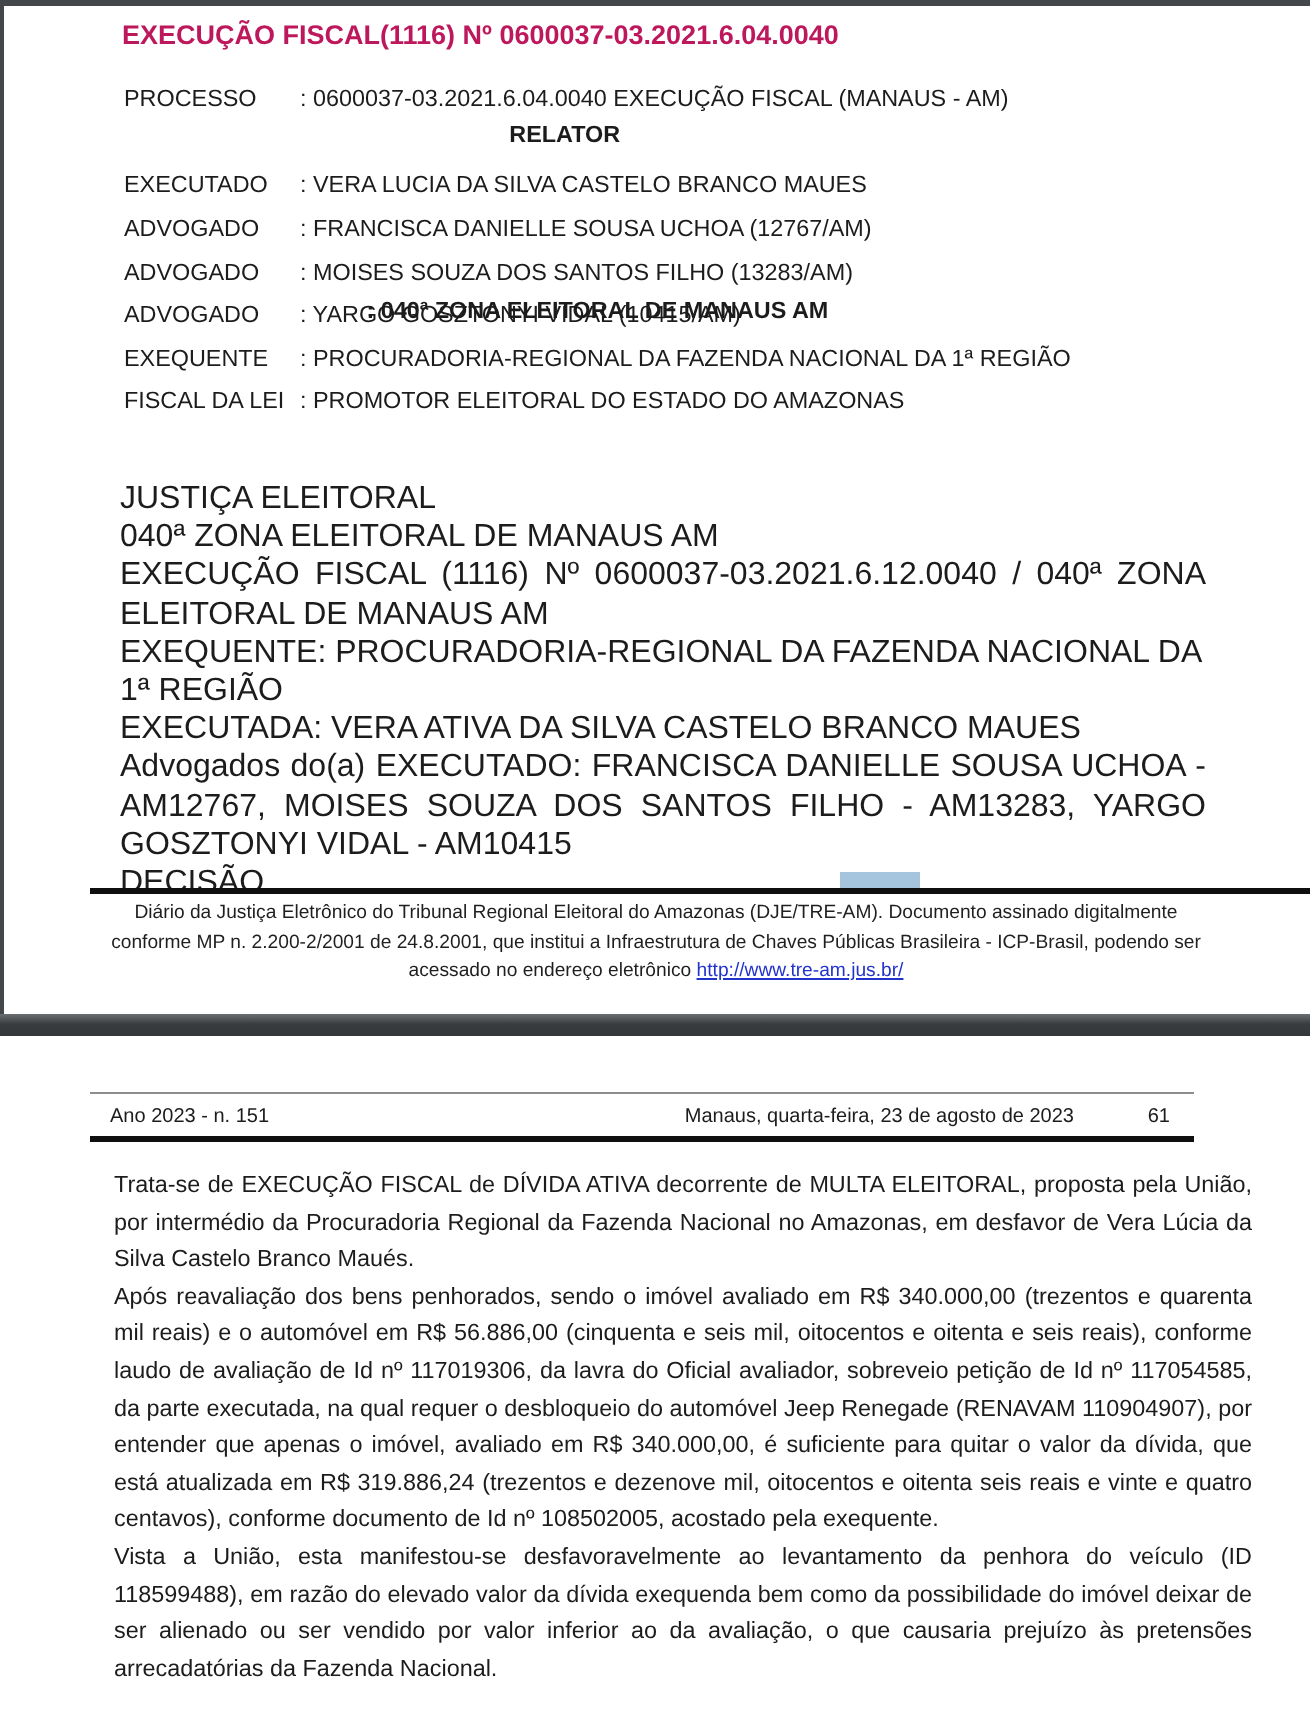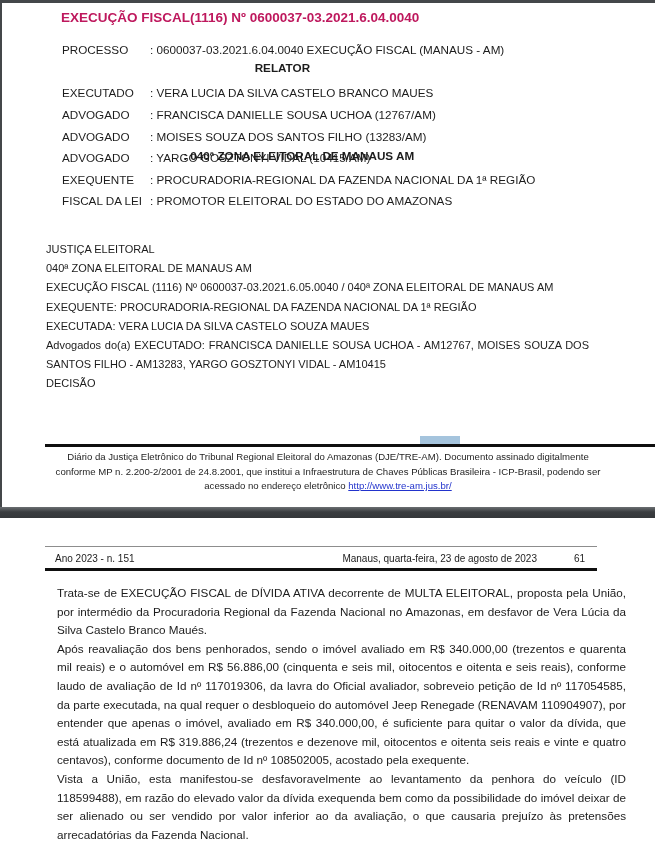--- a/index.html
+++ b/index.html
@@ -19,21 +19,21 @@
   .page-separator{position:absolute;left:0;top:507px;width:655px;height:11px;
     background:linear-gradient(#6b6f72,#3a3d40 45%,#34373a);}
 
   
   .doc-title{position:absolute;left:61px;top:10px;font-size:13.5px;font-weight:bold;color:#be185d;}
   .fields{position:absolute;left:62px;top:39px;font-size:11.7px;}
   .field-row{display:flex;height:21.6px;align-items:center;white-space:nowrap;}
   .field-label{width:88px;flex:0 0 88px;}
   .field-row.bold{font-weight:bold;flex-direction:column;}
 
-  .case-block{position:absolute;left:46px;top:240px;width:543px;font-size:11px;line-height:19.2px;}
+  .case-block{position:absolute;left:60px;top:240px;width:543px;font-size:16px;line-height:19.2px;}
   .case-block .just{text-align:justify;}
 
   .sel-highlight{position:absolute;left:420px;top:436px;width:40px;height:10px;
     background:var(--highlight-color);}
 
   .footer-rule{position:absolute;left:45px;top:444px;width:610px;height:2.5px;background:#0f0f0f;}
   .footer-note{position:absolute;left:48px;top:450px;width:560px;text-align:center;
     font-size:9.6px;line-height:14.6px;color:#1f1f1f;}
   .footer-note a{color:var(--link-color);}
 
@@ -91,23 +91,23 @@
       </div>
       <div class="field-row">
         <span class="field-label">FISCAL DA LEI</span>
         <span class="field-value">: PROMOTOR ELEITORAL DO ESTADO DO AMAZONAS</span>
       </div>
     </div>
 
     <div class="case-block">
       <div>JUSTIÇA ELEITORAL</div>
       <div>040ª ZONA ELEITORAL DE MANAUS AM</div>
-      <p class="just">EXECUÇÃO FISCAL (1116) Nº 0600037-03.2021.6.05.0040 / 040ª ZONA ELEITORAL DE MANAUS AM</p>
+      <p class="just">EXECUÇÃO FISCAL (1116) Nº 0600037-03.2021.6.12.0040 / 040ª ZONA ELEITORAL DE MANAUS AM</p>
       <div>EXEQUENTE: PROCURADORIA-REGIONAL DA FAZENDA NACIONAL DA 1ª REGIÃO</div>
-      <div>EXECUTADA: VERA LUCIA DA SILVA CASTELO SOUZA MAUES</div>
+      <div>EXECUTADA: VERA ATIVA DA SILVA CASTELO BRANCO MAUES</div>
       <p class="just">Advogados do(a) EXECUTADO: FRANCISCA DANIELLE SOUSA UCHOA - AM12767, MOISES SOUZA DOS SANTOS FILHO - AM13283, YARGO GOSZTONYI VIDAL - AM10415</p>
       <div>DECISÃO</div>
     </div>
 
     <div class="sel-highlight"></div>
 
     <div class="footer-rule"></div>
     <div class="footer-note">
       <span>Diário da Justiça Eletrônico do Tribunal Regional Eleitoral do Amazonas (DJE/TRE-AM). Documento assinado digitalmente conforme MP n. 2.200-2/2001 de 24.8.2001, que institui a Infraestrutura de Chaves Públicas Brasileira - ICP-Brasil, podendo ser acessado no endereço eletrônico </span><a href="#">http://www.tre-am.jus.br/</a>
     </div>

